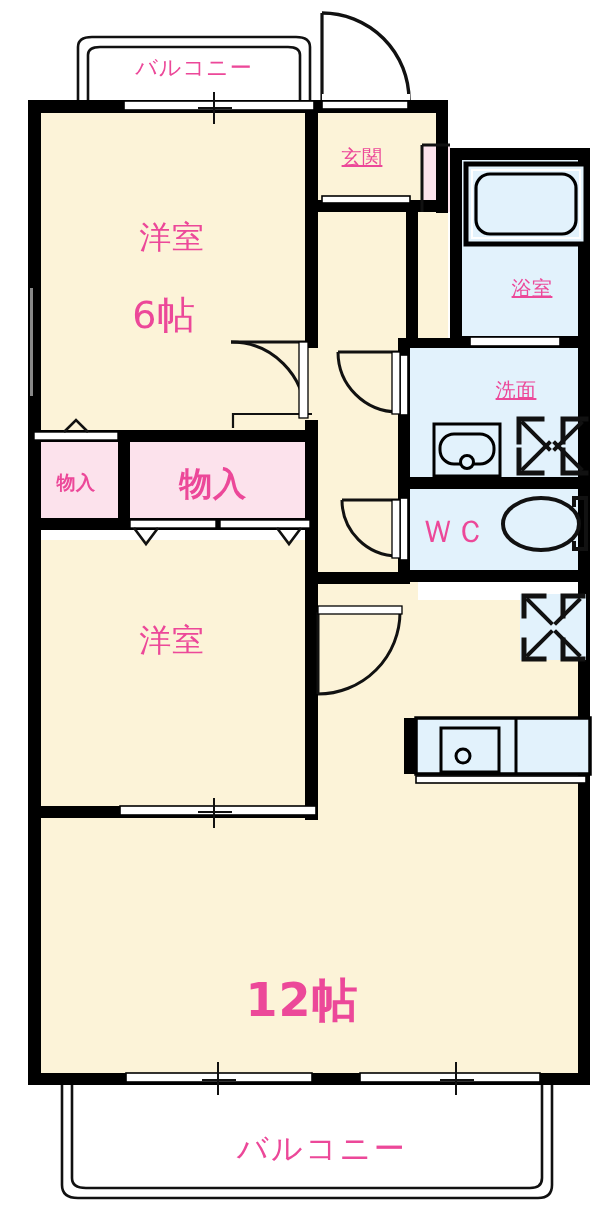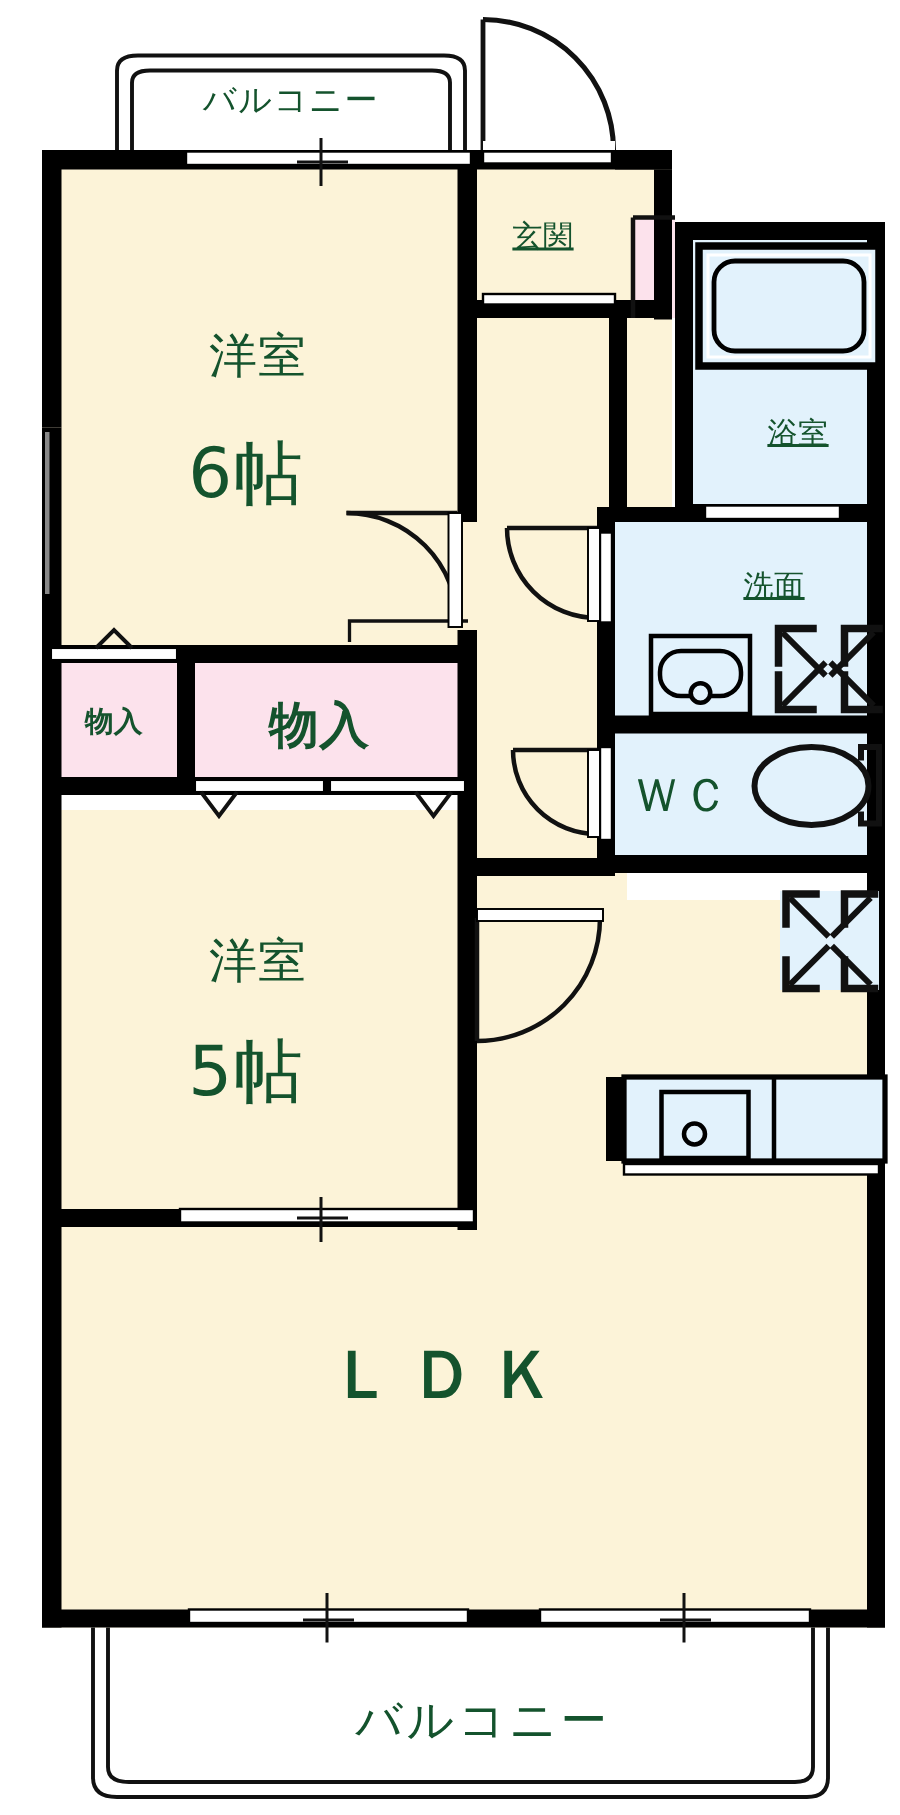--- a/index.html
+++ b/index.html
@@ -6,30 +6,30 @@
   body{font-family:"Liberation Sans","DejaVu Sans",sans-serif;}
   #plan{
     position:relative;
     width:600px;height:1210px;
     background:#ffffff;
     overflow:hidden;
   }
   #plan svg{display:block;position:absolute;top:0;left:0;}
   .lbl{
     position:absolute;
-    color:#14532d;
+    color:#ec4899;
     white-space:nowrap;
     font-family:"DejaVu Sans","Liberation Sans",sans-serif;
     line-height:1;
     letter-spacing:0.02em;
     user-select:none;
   }
   .lbl.ctr{transform:translate(-50%,-50%);}
   .lbl-room{font-size:32px;font-weight:500;}
-  .lbl-room-sz{font-size:46px;font-weight:500;}
+  .lbl-room-sz{font-size:38px;font-weight:500;}
   .lbl-ldk{font-size:44px;font-weight:700;letter-spacing:0.22em;}
   .lbl-ldk-sz{font-size:46px;font-weight:700;}
   .lbl-med{font-size:20px;font-weight:500;text-decoration:underline;}
   .lbl-sm{font-size:24px;font-weight:600;}
   .lbl-tiny{font-size:19px;font-weight:600;}
   .lbl-wc{font-size:31px;font-weight:500;letter-spacing:0.06em;text-align:right;}
   .lbl-balc{font-size:31px;font-weight:500;letter-spacing:0.08em;}
   .lbl-balc-sm{font-size:22px;font-weight:500;letter-spacing:0.05em;}
 </style>
 </head>
@@ -245,23 +245,22 @@
     <path d="M 62 1085 L 62 1185 Q 62 1198 78 1198 L 538 1198 Q 552 1198 552 1185 L 552 1085"></path>
     <path d="M 72 1085 L 72 1178 Q 72 1188 86 1188 L 530 1188 Q 542 1188 542 1178 L 542 1085"></path>
   </g>
 
 </svg>
 
 <div class="lbl ctr lbl-room" style="left:172px;top:237px;">洋室</div>
 <div class="lbl ctr lbl-room-sz" style="left:164px;top:315px;">6帖</div>
 
 <div class="lbl ctr lbl-room" style="left:172px;top:640px;">洋室</div>
-<div class="lbl ctr lbl-room-sz" style="left:164px;top:714px;">5帖</div>
-
-<div class="lbl ctr lbl-ldk" style="left:300px;top:917px;">ＬＤＫ</div>
+
+<div class="lbl ctr lbl-ldk-sz" style="left:302px;top:1000px;">12帖</div>
 
 <div class="lbl ctr lbl-med" style="left:362px;top:157px;">玄関</div>
 
 <div class="lbl ctr lbl-med" style="left:532px;top:288px;">浴室</div>
 
 <div class="lbl ctr lbl-med" style="left:516px;top:390px;">洗面</div>
 
 <div class="lbl ctr lbl-wc" style="left:455px;top:531px;">ＷＣ</div>
 
 <div class="lbl ctr lbl-tiny" style="left:76px;top:482px;">物入</div>

